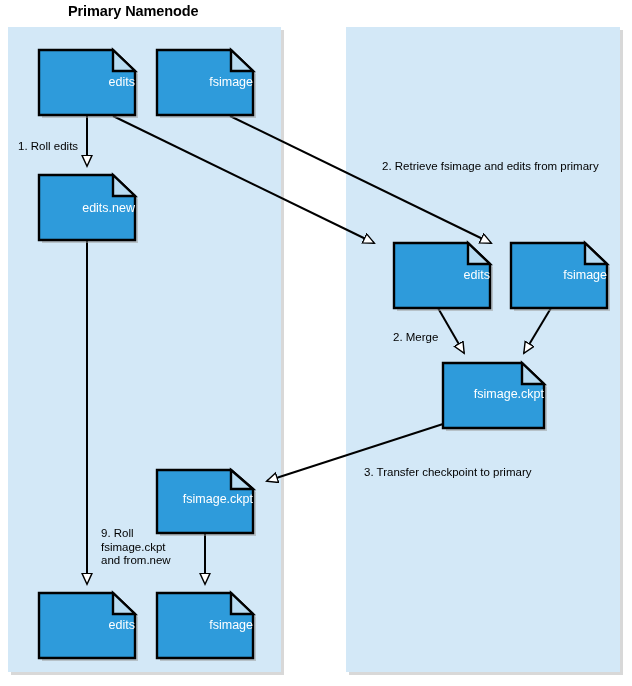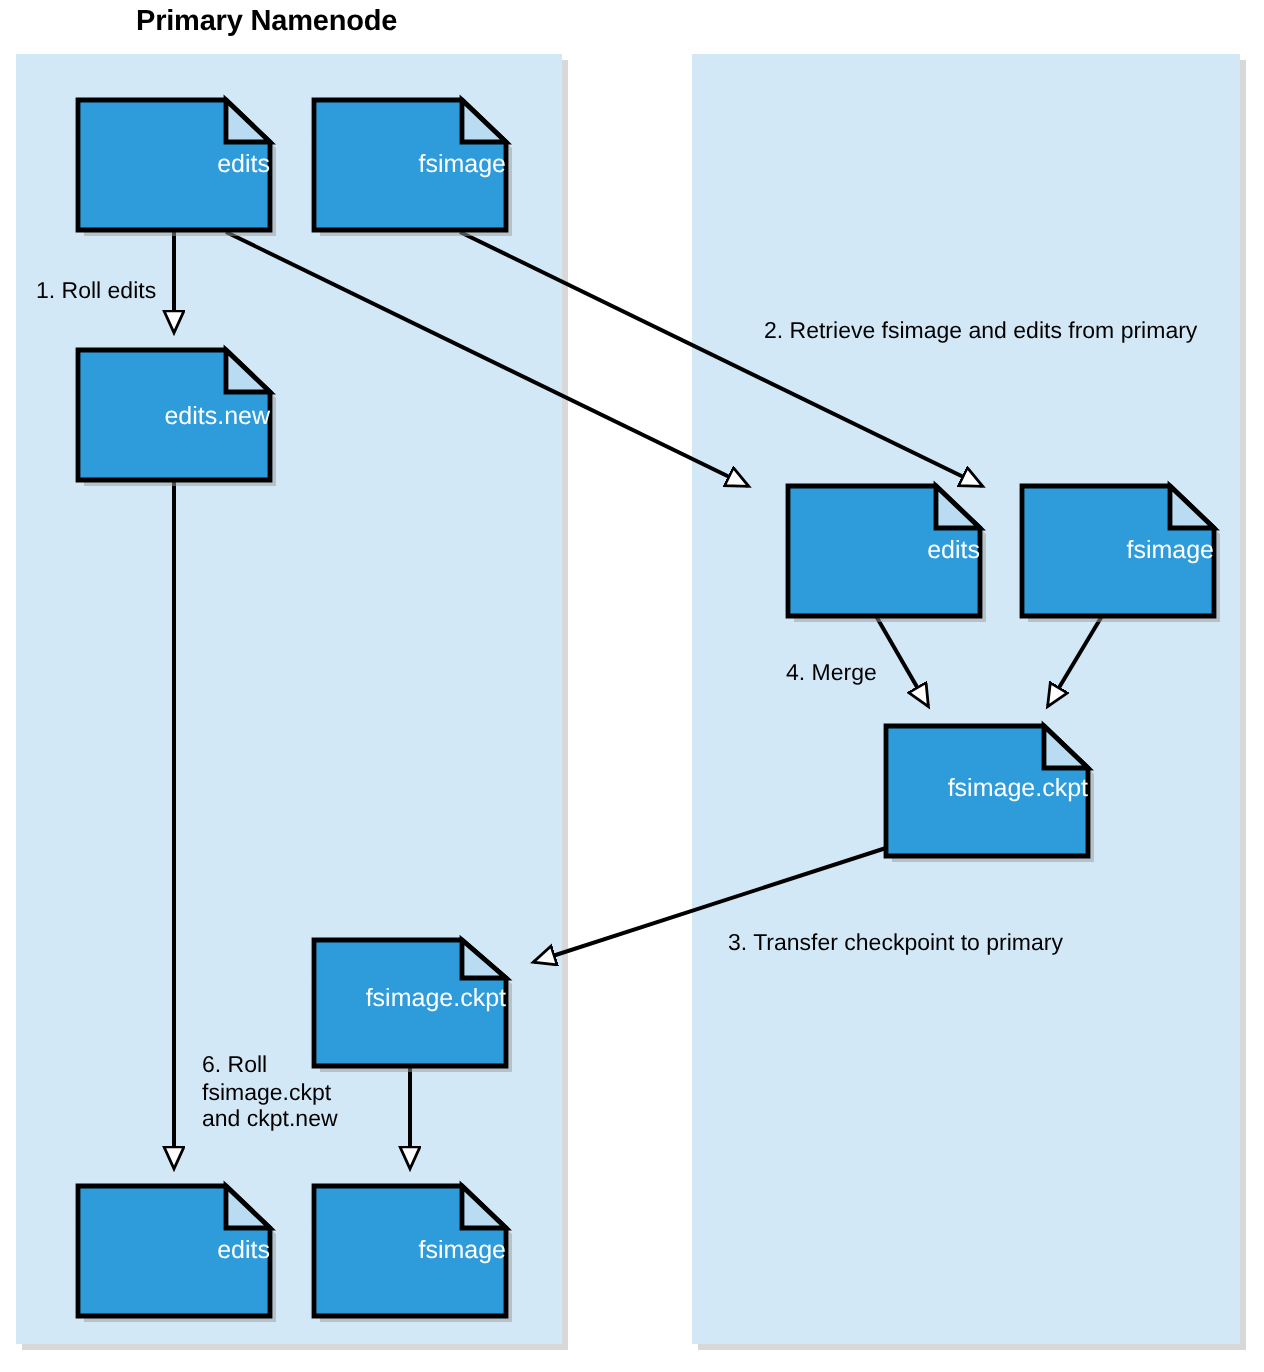--- a/index.html
+++ b/index.html
@@ -113,17 +113,17 @@
   <div class="nodetext" style="left:39px; top:201px; width:96px;">edits.new</div>
   <div class="nodetext" style="left:394px; top:268px; width:96px;">edits</div>
   <div class="nodetext" style="left:511px; top:268px; width:96px;">fsimage</div>
   <div class="nodetext" style="left:443px; top:387px; width:101px;">fsimage.ckpt</div>
   <div class="nodetext" style="left:155px; top:492px; width:98px;">fsimage.ckpt</div>
   <div class="nodetext" style="left:39px; top:618px; width:96px;">edits</div>
   <div class="nodetext" style="left:157px; top:618px; width:96px;">fsimage</div>
 
   <div class="lbl" style="left:18px; top:140px;">1. Roll edits</div>
   <div class="lbl" style="left:362px; top:160px;margin-left:20px;">2. Retrieve fsimage and edits from primary</div>
-  <div class="lbl" style="left:393px; top:331px;">4. Merge</div>
+  <div class="lbl" style="left:393px; top:331px;">2. Merge</div>
   <div class="lbl" style="left:364px; top:466px;">3. Transfer checkpoint to primary</div>
-  <div class="lbl ml" style="left:101px; top:527px;"><span>6. Roll</span><br><span>fsimage.ckpt</span><br><span>and ckpt.new</span></div>
+  <div class="lbl ml" style="left:101px; top:527px;"><span>9. Roll</span><br><span>fsimage.ckpt</span><br><span>and from.new</span></div>
 
 </div>
 
 </body></html>

